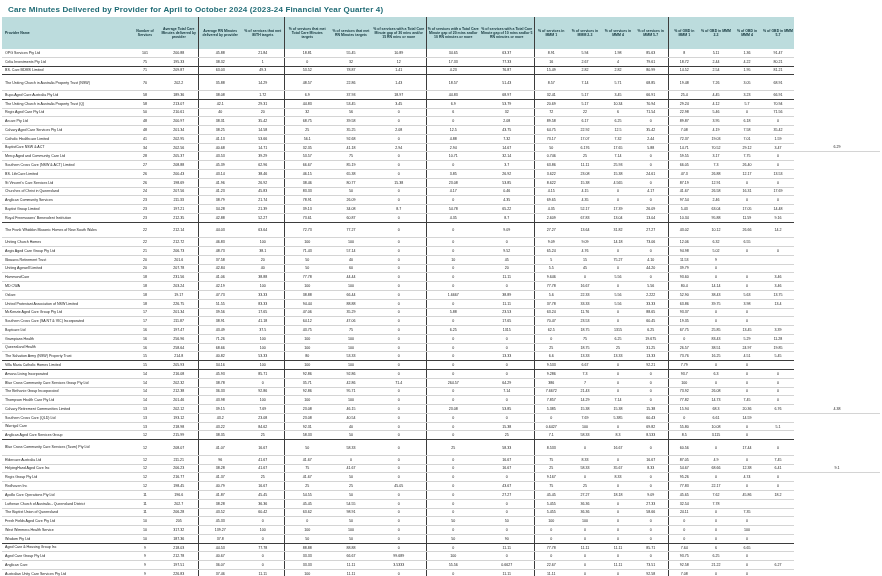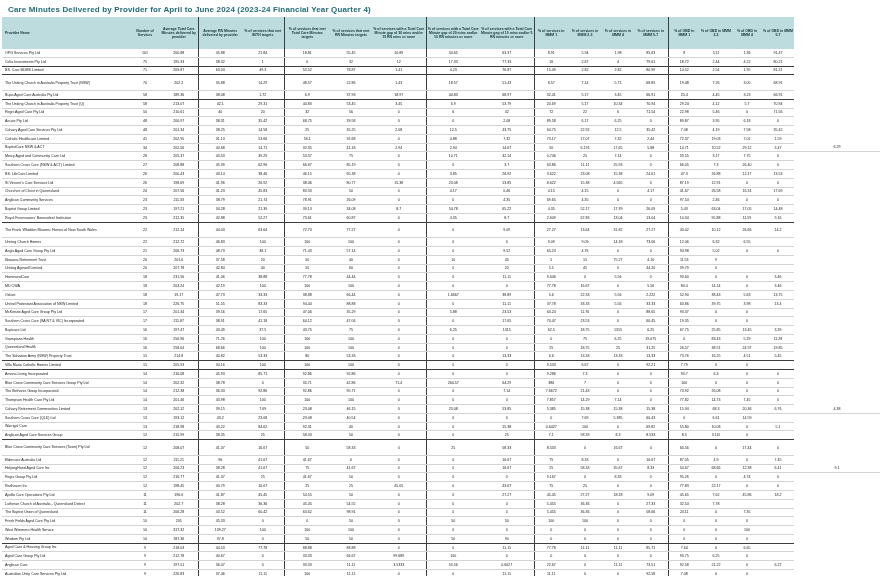--- a/index.html
+++ b/index.html
@@ -81,21 +81,21 @@
   table.cm-table tbody tr.tall td {
     height: 13px;
     vertical-align: middle;
   }
 </style>
 </head>
 <body>
 
 <div id="page">
 
-  <div id="report-title">Care Minutes Delivered by Provider for April to June 2024 (2023-24 Financial Year Quarter 4)</div>
+  <div id="report-title">Care Minutes Delivered by Provider for April to October 2024 (2023-24 Financial Year Quarter 4)</div>
 
   <table class="cm-table">
     <colgroup>
         <col style="width: 128px;">
         <col style="width: 30px;">
         <col style="width: 38px;">
         <col style="width: 44px;">
         <col style="width: 42px;">
         <col style="width: 46px;">
         <col style="width: 42px;">

